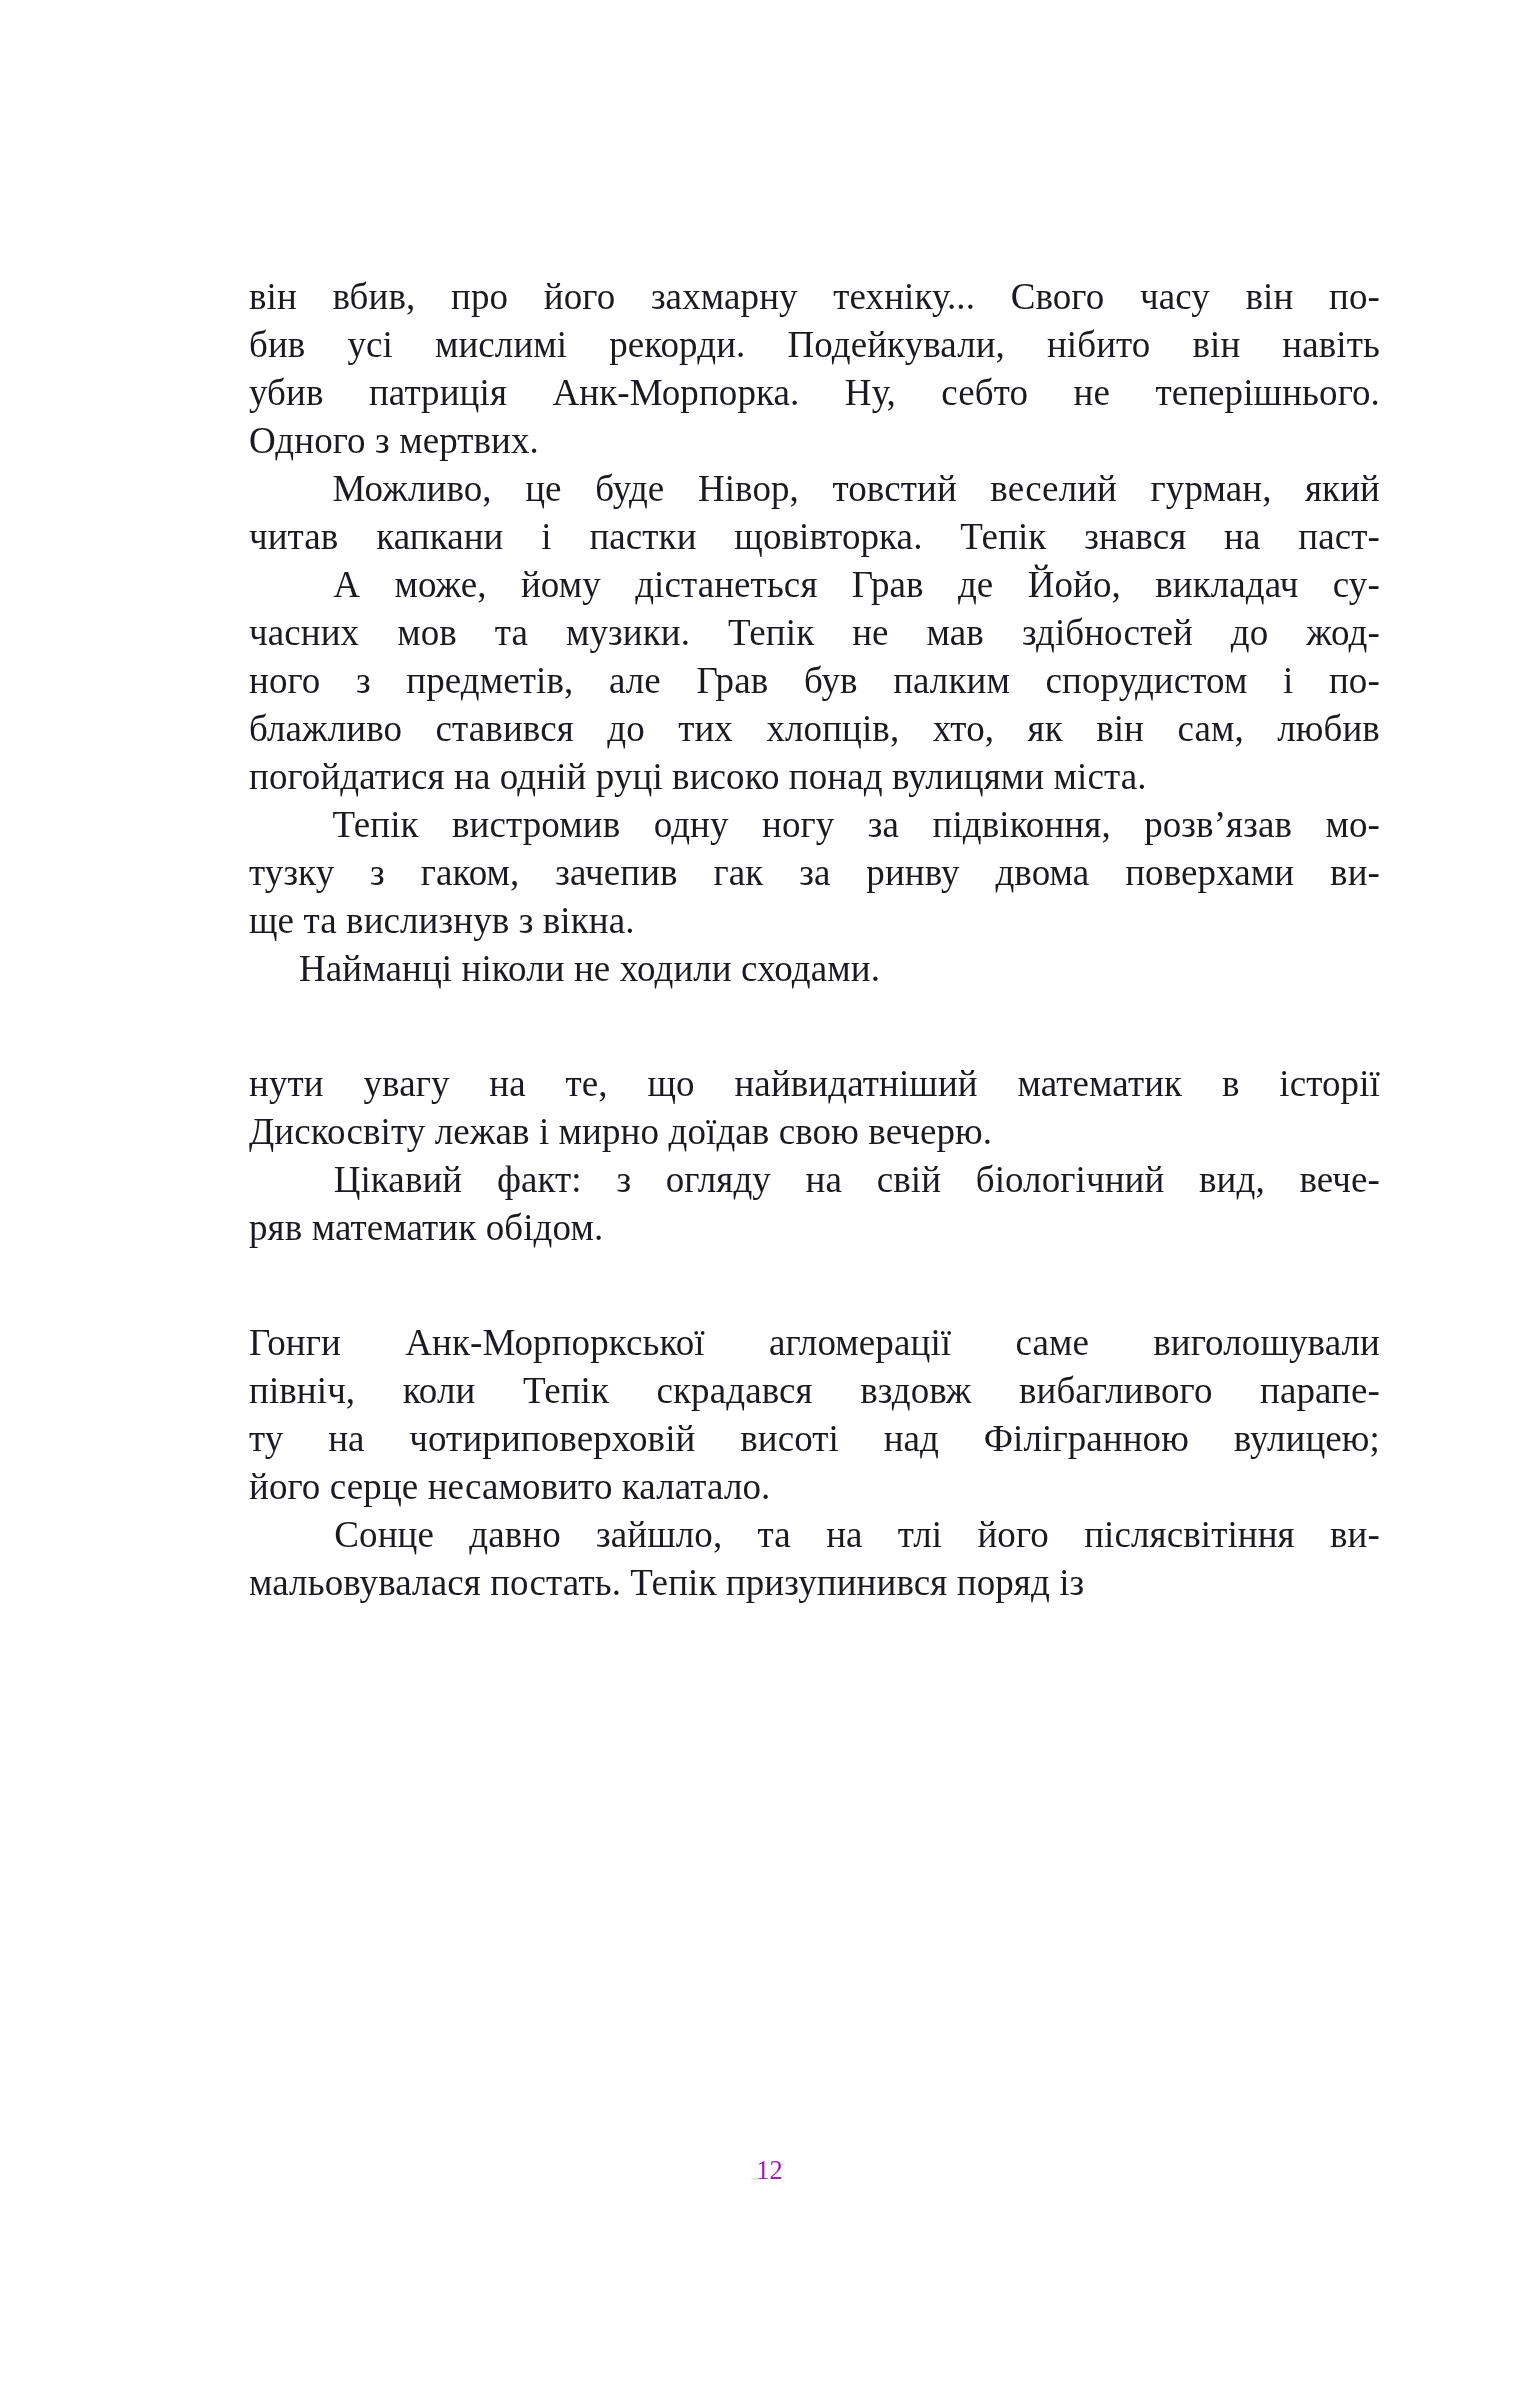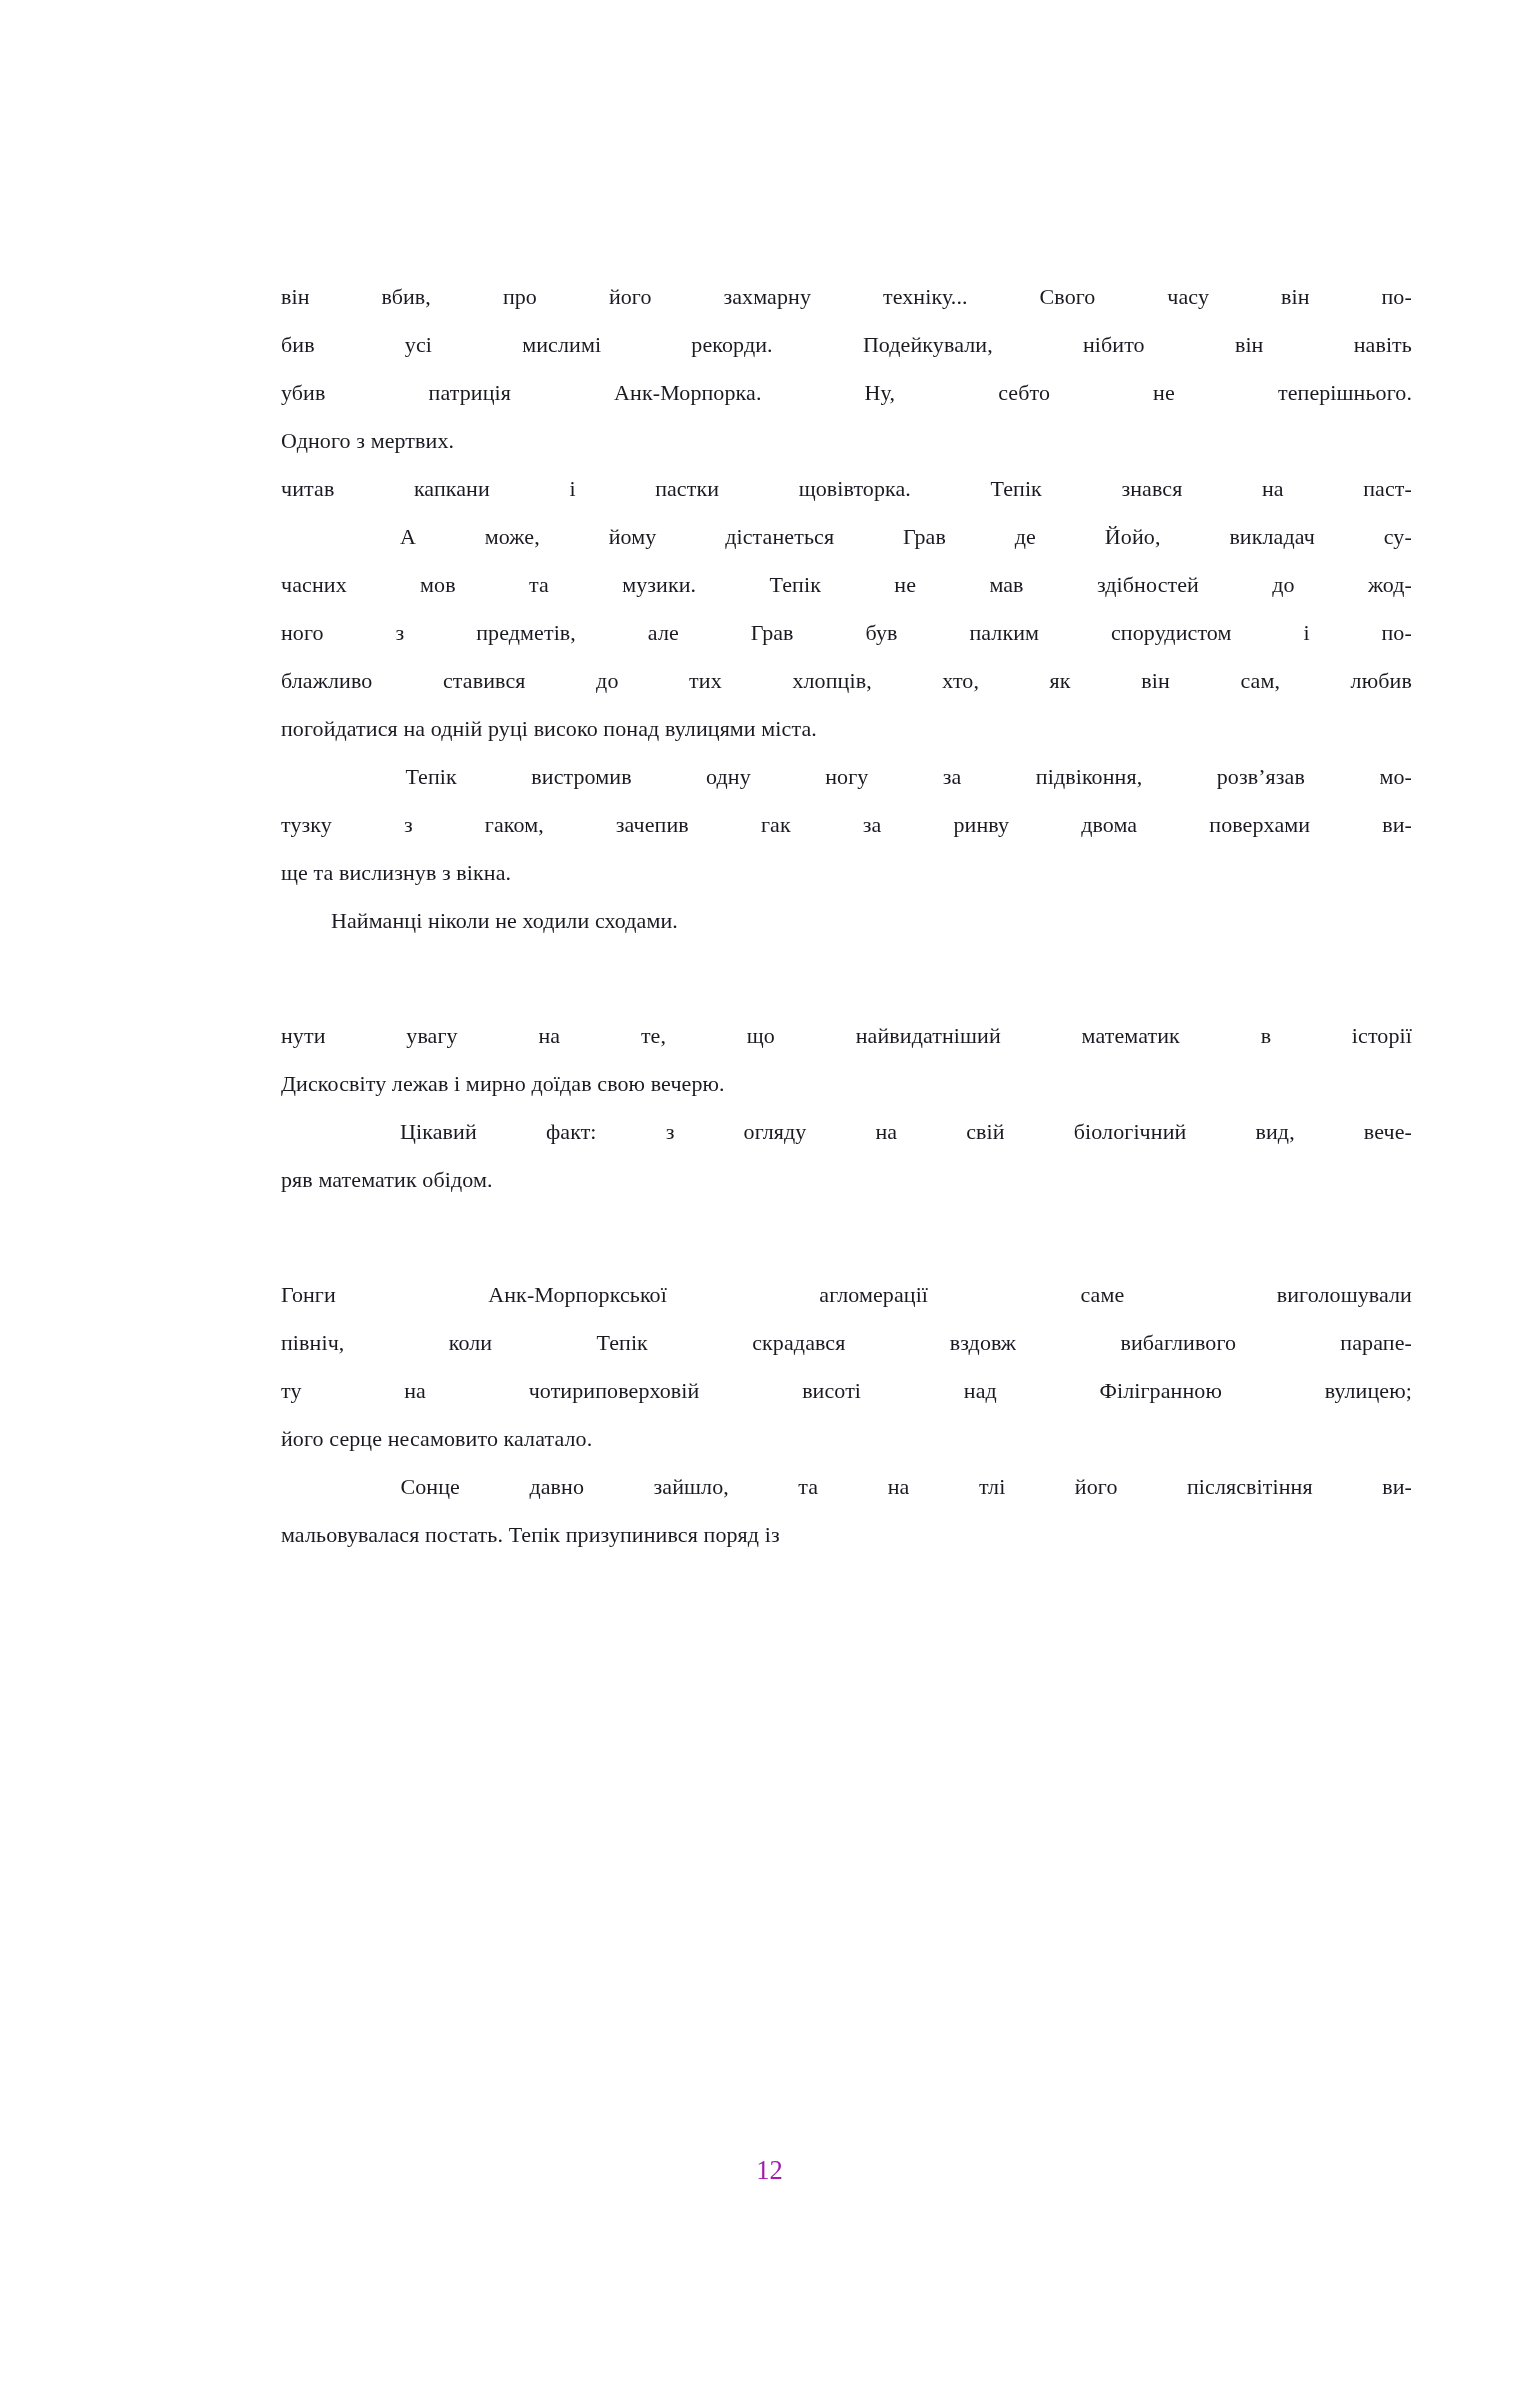--- a/index.html
+++ b/index.html
@@ -30,26 +30,25 @@
 
   
   .para {
     margin: 0;
     padding: 0;
   }
 
   .line {
     display: block;
     width: 100%;
-    font-size: 22px;
+    font-size: 37px;
     line-height: 48px;
     letter-spacing: 0.1px;
     white-space: nowrap;
     position: relative;
-    margin-left: 32px;
   }
 
   
   .line.just {
     display: flex;
     justify-content: space-between;
     white-space: normal;
   }
   .line.just > span.w {
     white-space: pre;
@@ -118,20 +117,31 @@
             <span class="w">Анк-Морпорка.</span>
             <span class="w">Ну,</span>
             <span class="w">себто</span>
             <span class="w">не</span>
             <span class="w">теперішнього.</span>
           </span>
           <span class="line last">Одного з мертвих.</span>
         </p>
         <p class="para">
           <span class="line just">
+            <span class="w" style="display: inline-block; width: 50px;"></span>
+            <span class="w">Можливо,</span>
+            <span class="w">це</span>
+            <span class="w">буде</span>
+            <span class="w">Нівор,</span>
+            <span class="w">товстий</span>
+            <span class="w">веселий</span>
+            <span class="w">гурман,</span>
+            <span class="w">який</span>
+          </span>
+          <span class="line just">
             <span class="w">читав</span>
             <span class="w">капкани</span>
             <span class="w">і</span>
             <span class="w">пастки</span>
             <span class="w">щовівторка.</span>
             <span class="w">Тепік</span>
             <span class="w">знався</span>
             <span class="w">на</span>
             <span class="w">паст-</span>
           </span>

